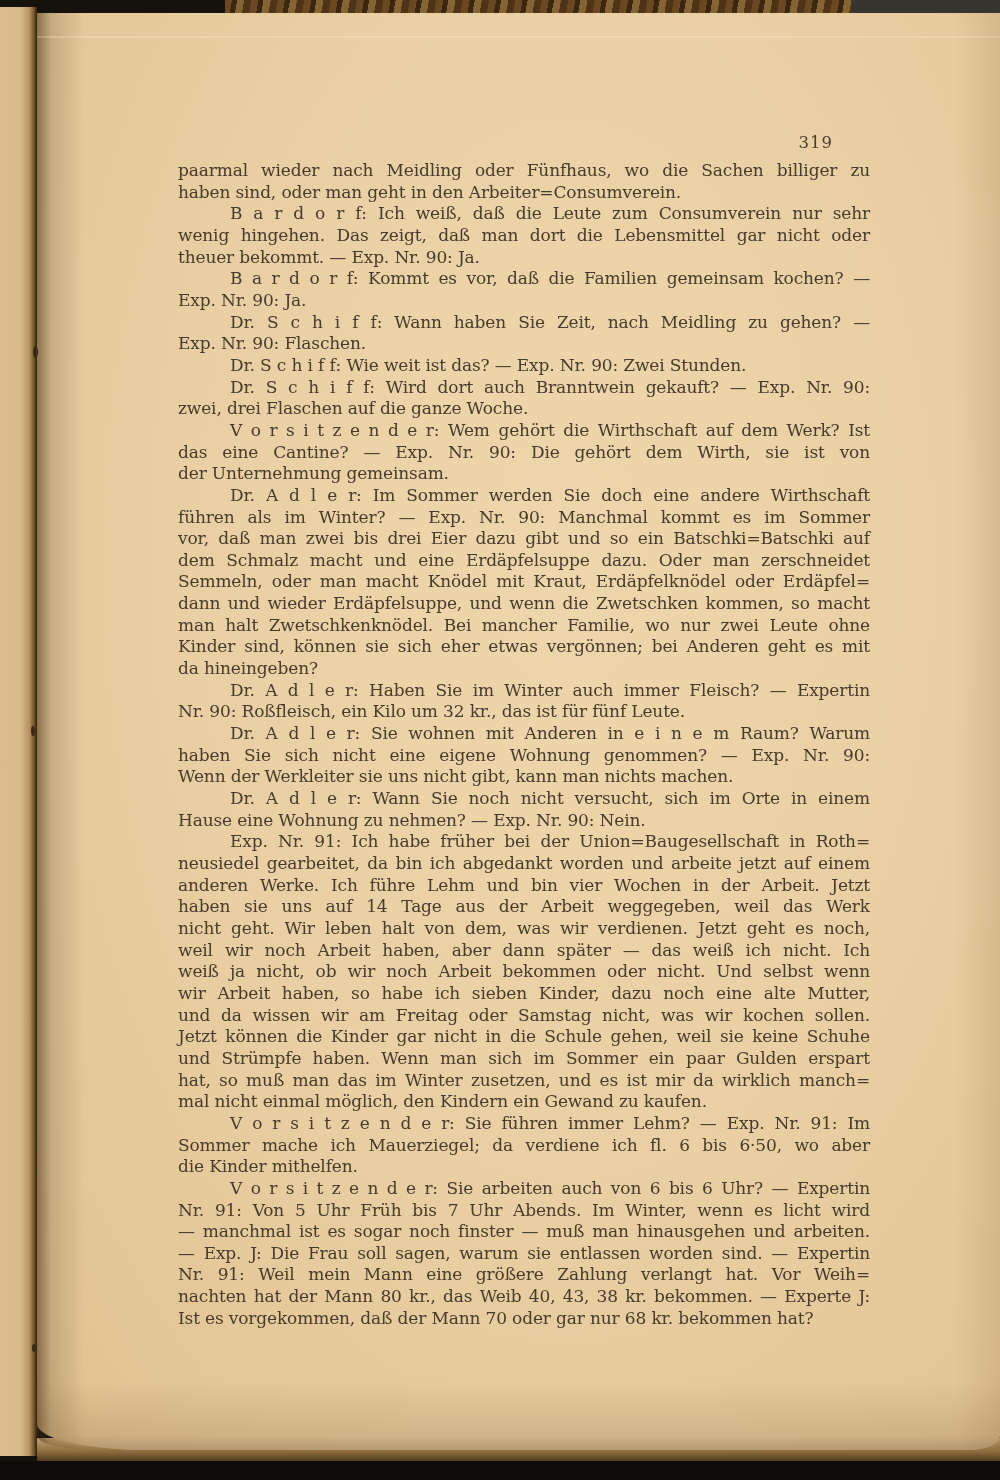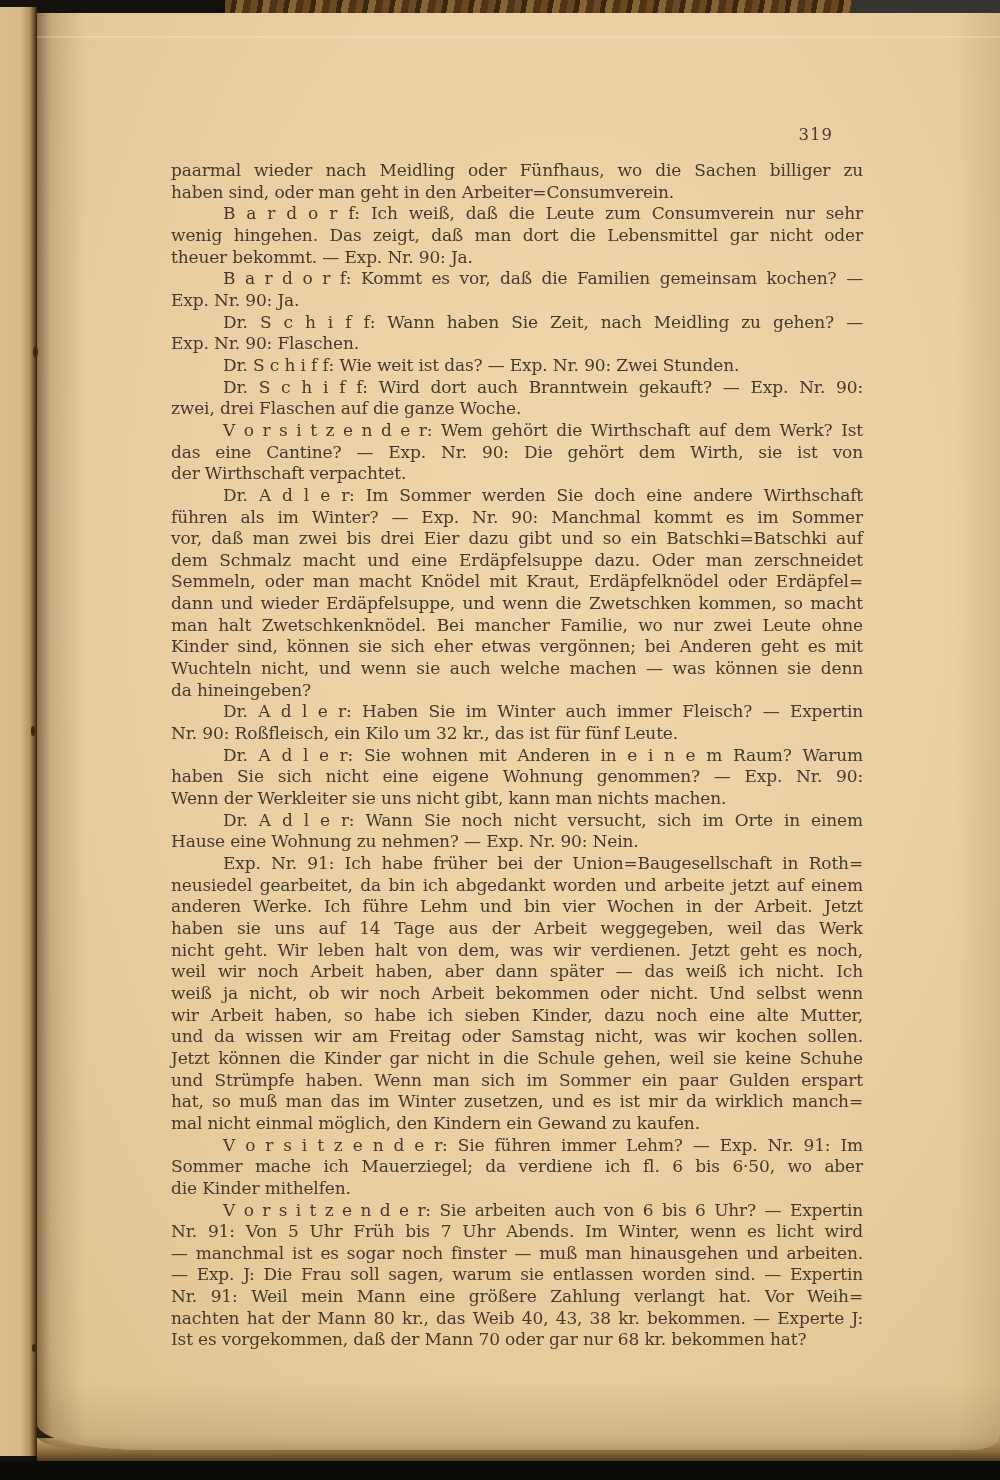--- a/index.html
+++ b/index.html
@@ -63,25 +63,25 @@
     background: linear-gradient(#c7a573 0%, #8a6a3c 55%, #3a2a14 100%);
     z-index: -0; 
   }
   .bottom-band {
     position: absolute; left: 0; right: 0; bottom: 0; height: 19px;
     background: #0d0c09;
   }
   .stack { position: relative; width: 100%; height: 100%; }
 
   .folio {
-    position: absolute; top: 112px; right: 167px;
+    position: absolute; top: 120px; right: 167px;
     font-size: 16.5px; letter-spacing: 1px; color: #4a3e2f;
   }
   .text-block {
-    position: absolute; left: 134px; top: 147px; width: 692px;
+    position: absolute; left: 141px; top: 147px; width: 692px;
     font-size: 17px; color: #473b2c; letter-spacing: -0.15px;
   }
   .line {
     height: 21.66px; line-height: 21.66px;
     text-align: justify; text-align-last: justify;
     white-space: normal; overflow: visible;
   }
   .line.last { text-align-last: left; }
   .line.indent { text-indent: 52px; }
 
@@ -112,30 +112,29 @@
         <div class="line last">theuer bekommt. — Exp. Nr. 90: Ja.</div>
         <div class="line indent">B a r d o r f:  Kommt es vor, daß die Familien gemeinsam kochen? —</div>
         <div class="line last">Exp. Nr. 90: Ja.</div>
         <div class="line indent">Dr. S c h i f f:  Wann haben Sie Zeit, nach Meidling zu gehen? —</div>
         <div class="line last">Exp. Nr. 90: Flaschen.</div>
         <div class="line indent last">Dr. S c h i f f:  Wie weit ist das? — Exp. Nr. 90: Zwei Stunden.</div>
         <div class="line indent">Dr. S c h i f f:  Wird dort auch Branntwein gekauft? — Exp. Nr. 90:</div>
         <div class="line last">zwei, drei Flaschen auf die ganze Woche.</div>
         <div class="line indent">V o r s i t z e n d e r:  Wem gehört die Wirthschaft auf dem Werk? Ist</div>
         <div class="line">das eine Cantine? — Exp. Nr. 90: Die gehört dem Wirth, sie ist von</div>
-        <div class="line last">der Wirthschaft verpachtet.</div>
+        <div class="line last">der Unternehmung gemeinsam.</div>
         <div class="line indent">Dr. A d l e r:  Im Sommer werden Sie doch eine andere Wirthschaft</div>
         <div class="line">führen als im Winter? — Exp. Nr. 90: Manchmal kommt es im Sommer</div>
         <div class="line">vor, daß man zwei bis drei Eier dazu gibt und so ein Batschki=Batschki auf</div>
         <div class="line">dem Schmalz macht und eine Erdäpfelsuppe dazu. Oder man zerschneidet</div>
         <div class="line">Semmeln, oder man macht Knödel mit Kraut, Erdäpfelknödel oder Erdäpfel=</div>
         <div class="line">dann und wieder Erdäpfelsuppe, und wenn die Zwetschken kommen, so macht</div>
         <div class="line">man halt Zwetschkenknödel. Bei mancher Familie, wo nur zwei Leute ohne</div>
         <div class="line">Kinder sind, können sie sich eher etwas vergönnen; bei Anderen geht es mit</div>
-        <div class="line">Wuchteln nicht, und wenn sie auch welche machen — was können sie denn</div>
         <div class="line last">da hineingeben?</div>
         <div class="line indent">Dr. A d l e r:  Haben Sie im Winter auch immer Fleisch? — Expertin</div>
         <div class="line last">Nr. 90: Roßfleisch, ein Kilo um 32 kr., das ist für fünf Leute.</div>
         <div class="line indent">Dr. A d l e r:  Sie wohnen mit Anderen in e i n e m Raum? Warum</div>
         <div class="line">haben Sie sich nicht eine eigene Wohnung genommen? — Exp. Nr. 90:</div>
         <div class="line last">Wenn der Werkleiter sie uns nicht gibt, kann man nichts machen.</div>
         <div class="line indent">Dr. A d l e r:  Wann Sie noch nicht versucht, sich im Orte in einem</div>
         <div class="line last">Hause eine Wohnung zu nehmen? — Exp. Nr. 90: Nein.</div>
         <div class="line indent">Exp. Nr. 91: Ich habe früher bei der Union=Baugesellschaft in Roth=</div>
         <div class="line">neusiedel gearbeitet, da bin ich abgedankt worden und arbeite jetzt auf einem</div>

